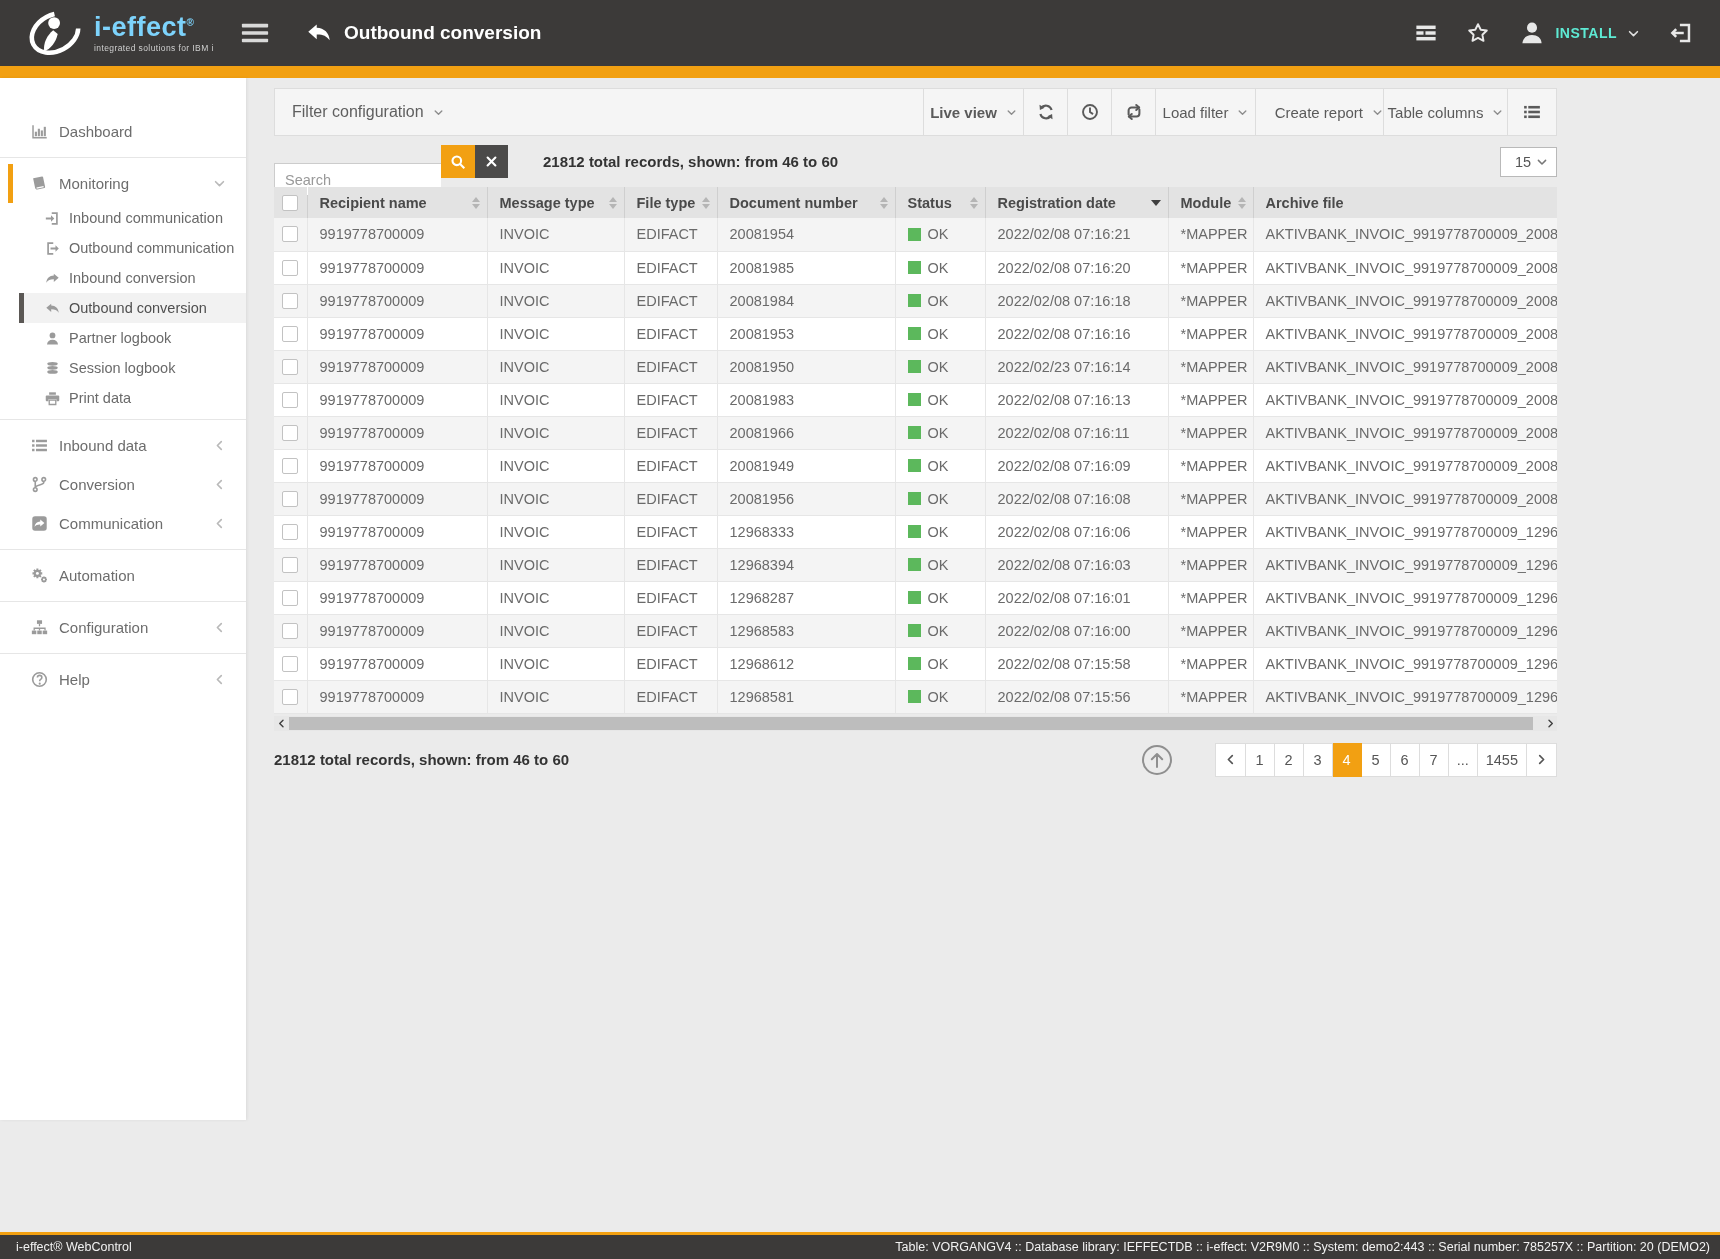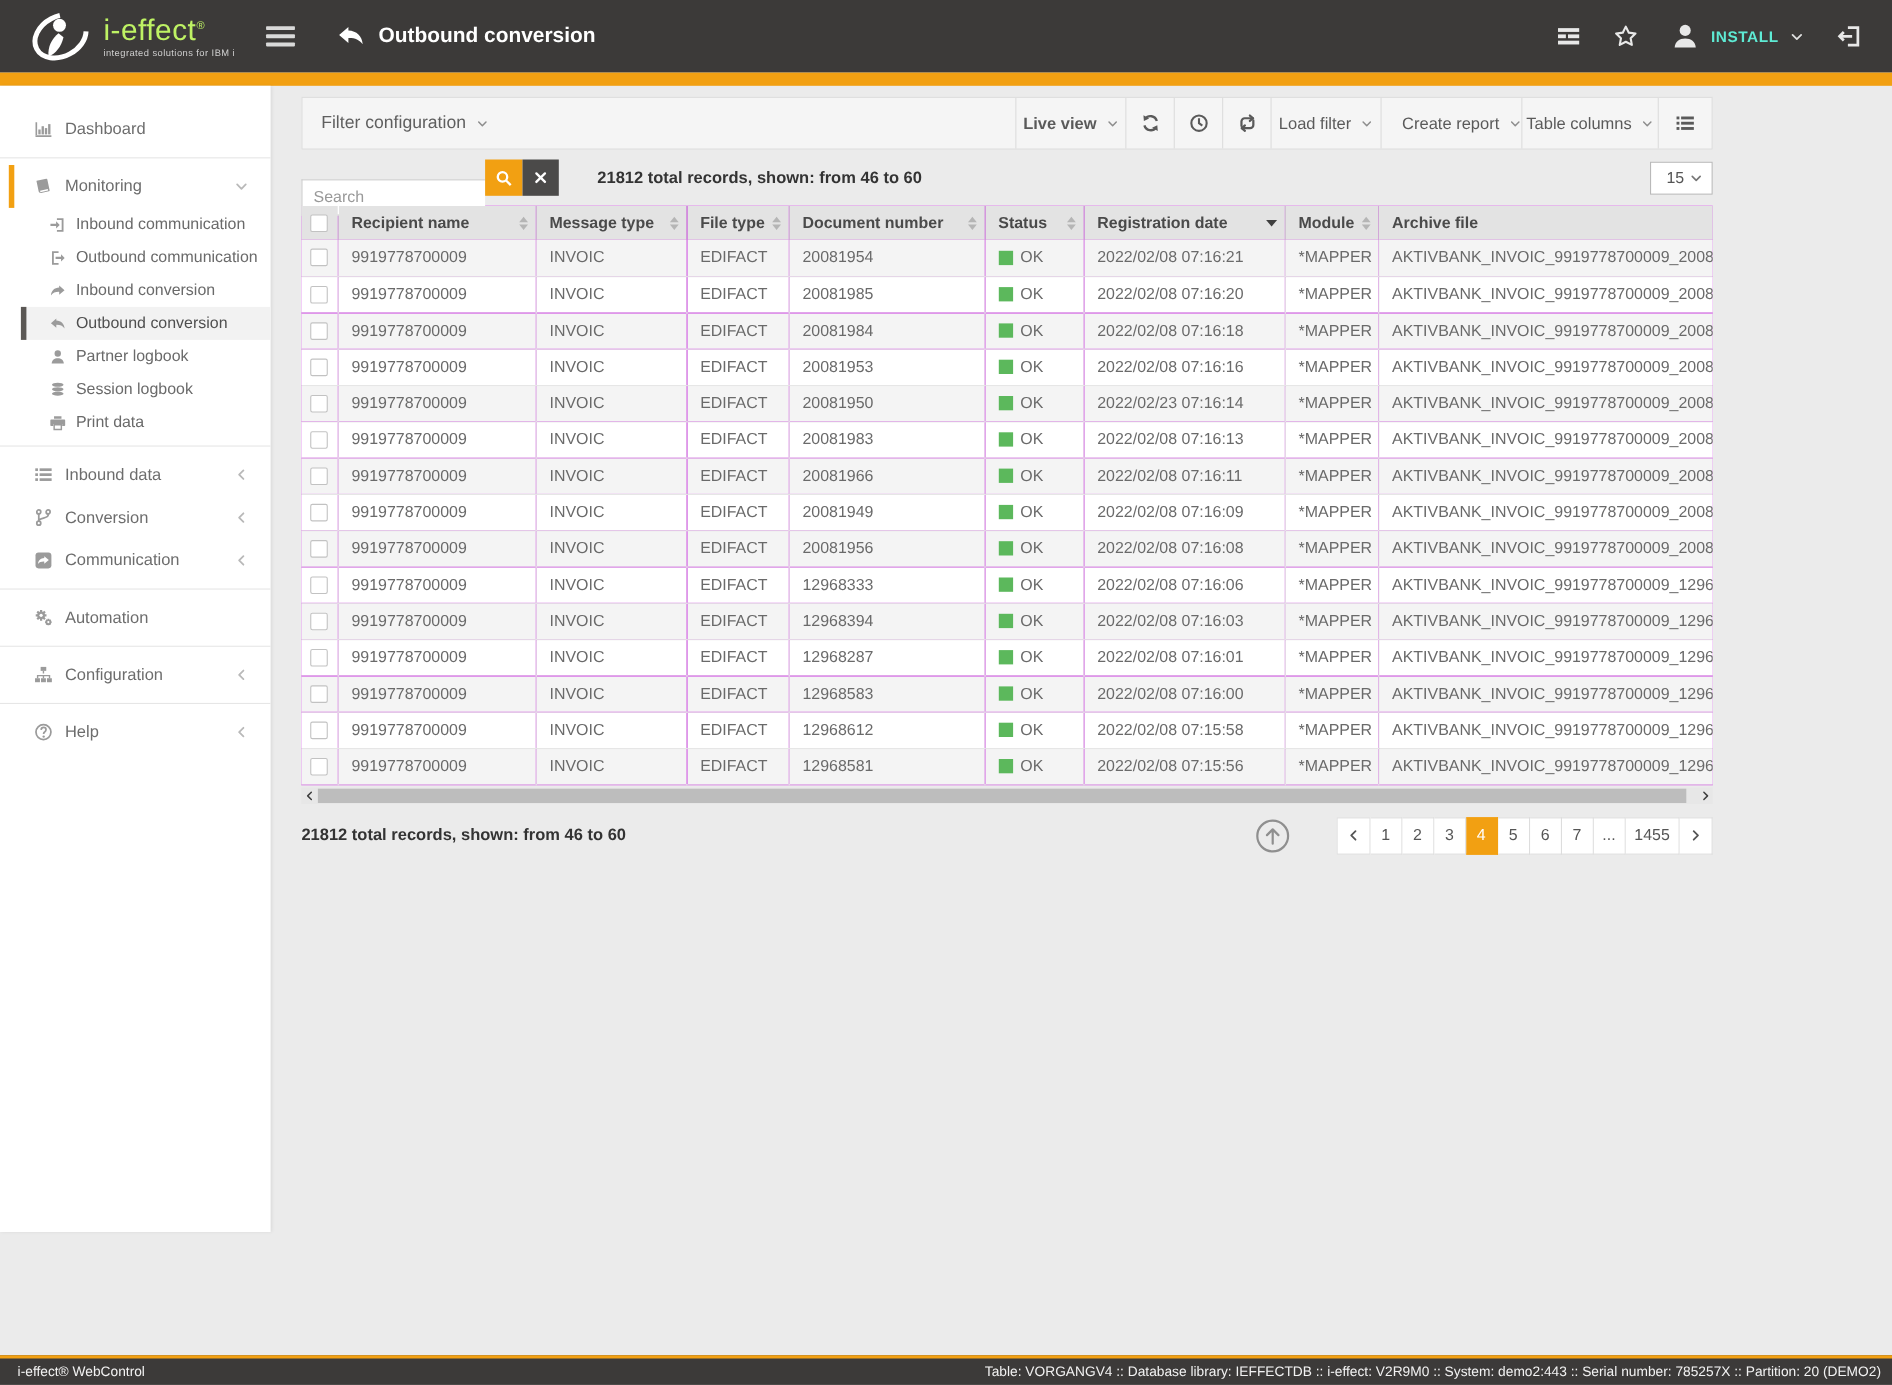--- a/index.html
+++ b/index.html
@@ -5,37 +5,37 @@
   * { margin:0; padding:0; box-sizing:border-box; }
   html,body { width:1720px; height:1259px; overflow:hidden; background:#ebebeb;
     font-family:"Liberation Sans", sans-serif; }
 
   
   #topbar { position:absolute; top:0; left:0; width:1720px; height:66px; background:#3c3a39;
     display:flex; align-items:center; }
   #orange-strip { position:absolute; top:66px; left:0; width:1720px; height:12px; background:#f2a012; }
   .logo-wrap { display:flex; align-items:center; gap:10px; padding-left:26px; width:232px; }
   .logo-swoosh { width:58px; height:52px; }
-  .logo-text-main { color:#bef264; font-size:27px; font-weight:normal; letter-spacing:.5px; line-height:1; }
+  .logo-text-main { color:#7dd3fc; font-size:27px; font-weight:bold; letter-spacing:.5px; line-height:1; }
   .logo-text-main sup { font-size:10px; }
   .logo-text-sub { color:#cfcfcf; font-size:8.5px; letter-spacing:.4px; margin-top:2px; }
   .burger { width:30px; height:30px; color:#d9d9d9; margin-left:8px; cursor:pointer; }
   .page-title-wrap { display:flex; align-items:center; gap:12px; margin-left:36px; color:#fff; }
   .page-title-wrap .title-icon { width:26px; height:26px; color:#fff; }
   .page-title { font-size:19px; font-weight:bold; }
   #topbar-right { margin-left:auto; display:flex; align-items:center; gap:30px; padding-right:28px; color:#e8e8e8; }
   .top-icon { width:22px; height:22px; color:#e8e8e8; cursor:pointer; }
   .top-user { display:flex; align-items:center; gap:10px; cursor:pointer; }
   .top-user .top-icon { width:26px; height:26px; }
   .install-label { font-size:14px; font-weight:bold; letter-spacing:.5px; color:#5eead4; }
   .chev-small { width:13px; height:13px; color:#e0e0e0; }
 
   
   #sidebar { position:absolute; top:78px; left:0; width:246px; height:1042px; background:#fff;
-    box-shadow:1px 0 3px rgba(0,0,0,.07); padding-top:14px; }
+    box-shadow:1px 0 3px rgba(0,0,0,.07); padding-top:28px; }
   .side-group { border-bottom:1px solid #e6e6e6; padding:6px 0; }
   .side-group:last-child { border-bottom:none; }
   .side-item { position:relative; display:flex; align-items:center; cursor:pointer; color:#6d6d6d; }
   .side-item.top { margin-left:8px; border-left:5px solid transparent; padding:11px 10px 11px 18px;
     font-size:15px; }
   .side-item.top.accent { border-left-color:#f2a012; }
   .s-icon { width:17px; height:17px; color:#9b9b9b; flex:0 0 auto; margin-right:11px; }
   .side-item.child { margin-left:19px; border-left:5px solid transparent; padding:7px 10px 7px 21px;
     font-size:14.5px; color:#6a6a6a; }
   .side-item.child .s-icon { width:15px; height:15px; margin-right:9px; }
@@ -73,21 +73,21 @@
   #clear-btn { width:33px; height:33px; background:#4b4a49; border:none; display:flex; align-items:center;
     justify-content:center; cursor:pointer; }
   #clear-btn .tb-icon { color:#fff; width:13px; height:13px; }
   #records-summary-top { margin-left:35px; font-size:15px; font-weight:bold; color:#333; }
   #pagesize-select { margin-left:auto; width:57px; height:30px; border:1px solid #b9b9b9; background:#fff;
     display:flex; align-items:center; justify-content:space-between; padding:0 8px 0 14px; font-size:14.5px;
     color:#555; cursor:pointer; }
   #pagesize-select .chev-small { color:#777; width:12px; height:12px; }
 
   
-  #grid { margin-top:9px; width:1283px; border-collapse:collapse; table-layout:fixed; background:#d946ef; }
+  #grid { margin-top:9px; width:1283px; border-collapse:collapse; table-layout:fixed; background:#be185d; }
   #grid th { background:#e3e3e3; height:31px; font-size:14.5px; font-weight:bold; color:#4a4a4a;
     text-align:left; padding:0 6px 0 12px; border-right:1px solid #cfcfcf; position:relative;
     white-space:nowrap; overflow:hidden; cursor:pointer; }
   #grid th:last-child { border-right:none; }
   #grid td { height:33px; font-size:14.5px; color:#6a6a6a; padding:0 6px 0 12px;
     border-right:1px solid #e6e6e6; border-bottom:1px solid #e6e6e6; white-space:nowrap; overflow:hidden; }
   #grid td:last-child { border-right:none; }
   #grid tbody tr:nth-child(odd) { background:#f4f4f4; }
   #grid tbody tr:nth-child(even) { background:#fff; }
   .cb { width:16px; height:16px; border:1.5px solid #c2c2c2; border-radius:2px; background:#fff; cursor:pointer; margin:0 auto; }

